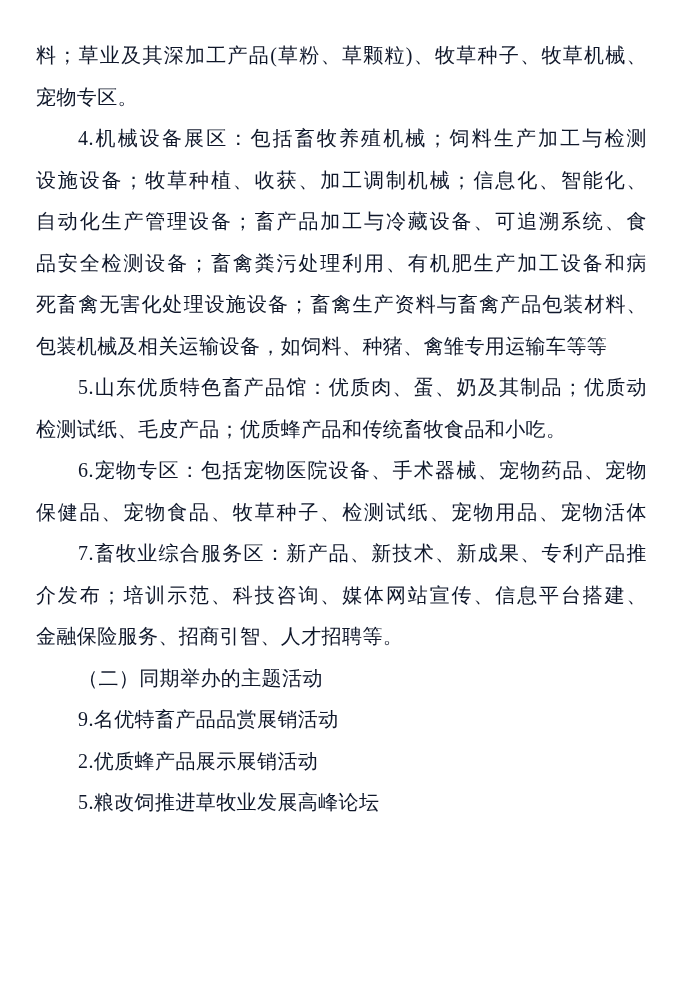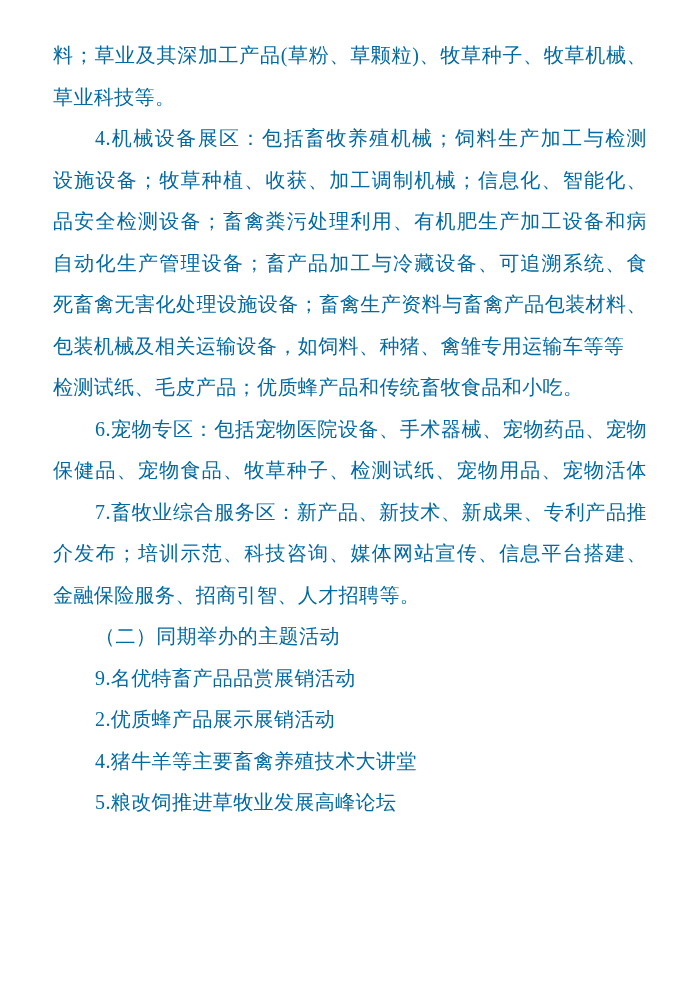--- a/index.html
+++ b/index.html
@@ -9,25 +9,25 @@
   }
   .page {
     position: relative;
     width: 683px;
     height: 989px;
     background: #ffffff;
     overflow: hidden;
   }
   .doc-body {
     box-sizing: border-box;
-    padding: 35px 36px 0 53px;
+    padding: 35px 36px 0 36px;
     font-family: "Liberation Serif", "DejaVu Serif", serif;
     font-size: 20px;
     line-height: 41.5px;
-    color: #0369a1;
+    color: #0f172a;
     letter-spacing: 0.4px;
   }
   .ln {
     height: 41.5px;
     overflow: hidden;
     white-space: nowrap;
   }
   
   .j {
     white-space: normal;
@@ -39,32 +39,32 @@
     text-indent: 42px;
     font-family: Liberation Serif, serif;
   }
 </style>
 </head>
 <body>
 
 <div class="page">
   <div class="doc-body">
     <div class="ln j">料；草业及其深加工产品(草粉、草颗粒)、牧草种子、牧草机械、</div>
-    <div class="ln">草业科技等。</div>
+    <div class="ln">宠物专区。</div>
     <div class="ln j ind">4.机械设备展区：包括畜牧养殖机械；饲料生产加工与检测</div>
     <div class="ln j">设施设备；牧草种植、收获、加工调制机械；信息化、智能化、</div>
+    <div class="ln j">自动化生产管理设备；畜产品加工与冷藏设备、可追溯系统、食</div>
     <div class="ln j">品安全检测设备；畜禽粪污处理利用、有机肥生产加工设备和病</div>
-    <div class="ln j">自动化生产管理设备；畜产品加工与冷藏设备、可追溯系统、食</div>
     <div class="ln j">死畜禽无害化处理设施设备；畜禽生产资料与畜禽产品包装材料、</div>
     <div class="ln">包装机械及相关运输设备，如饲料、种猪、禽雏专用运输车等等</div>
+    <div class="ln j ind">5.山东优质特色畜产品馆：优质肉、蛋、奶及其制品；优质动</div>
     <div class="ln">检测试纸、毛皮产品；优质蜂产品和传统畜牧食品和小吃。</div>
     <div class="ln j ind">6.宠物专区：包括宠物医院设备、手术器械、宠物药品、宠物</div>
     <div class="ln j">保健品、宠物食品、牧草种子、检测试纸、宠物用品、宠物活体</div>
     <div class="ln j ind">7.畜牧业综合服务区：新产品、新技术、新成果、专利产品推</div>
     <div class="ln j">介发布；培训示范、科技咨询、媒体网站宣传、信息平台搭建、</div>
     <div class="ln">金融保险服务、招商引智、人才招聘等。</div>
     <div class="ln ind">（二）同期举办的主题活动</div>
     <div class="ln ind">9.名优特畜产品品赏展销活动</div>
     <div class="ln ind">2.优质蜂产品展示展销活动</div>
-    <div class="ln ind">4.猪牛羊等主要畜禽养殖技术大讲堂</div>
     <div class="ln ind">5.粮改饲推进草牧业发展高峰论坛</div>
   </div>
 </div>
 
 </body></html>

